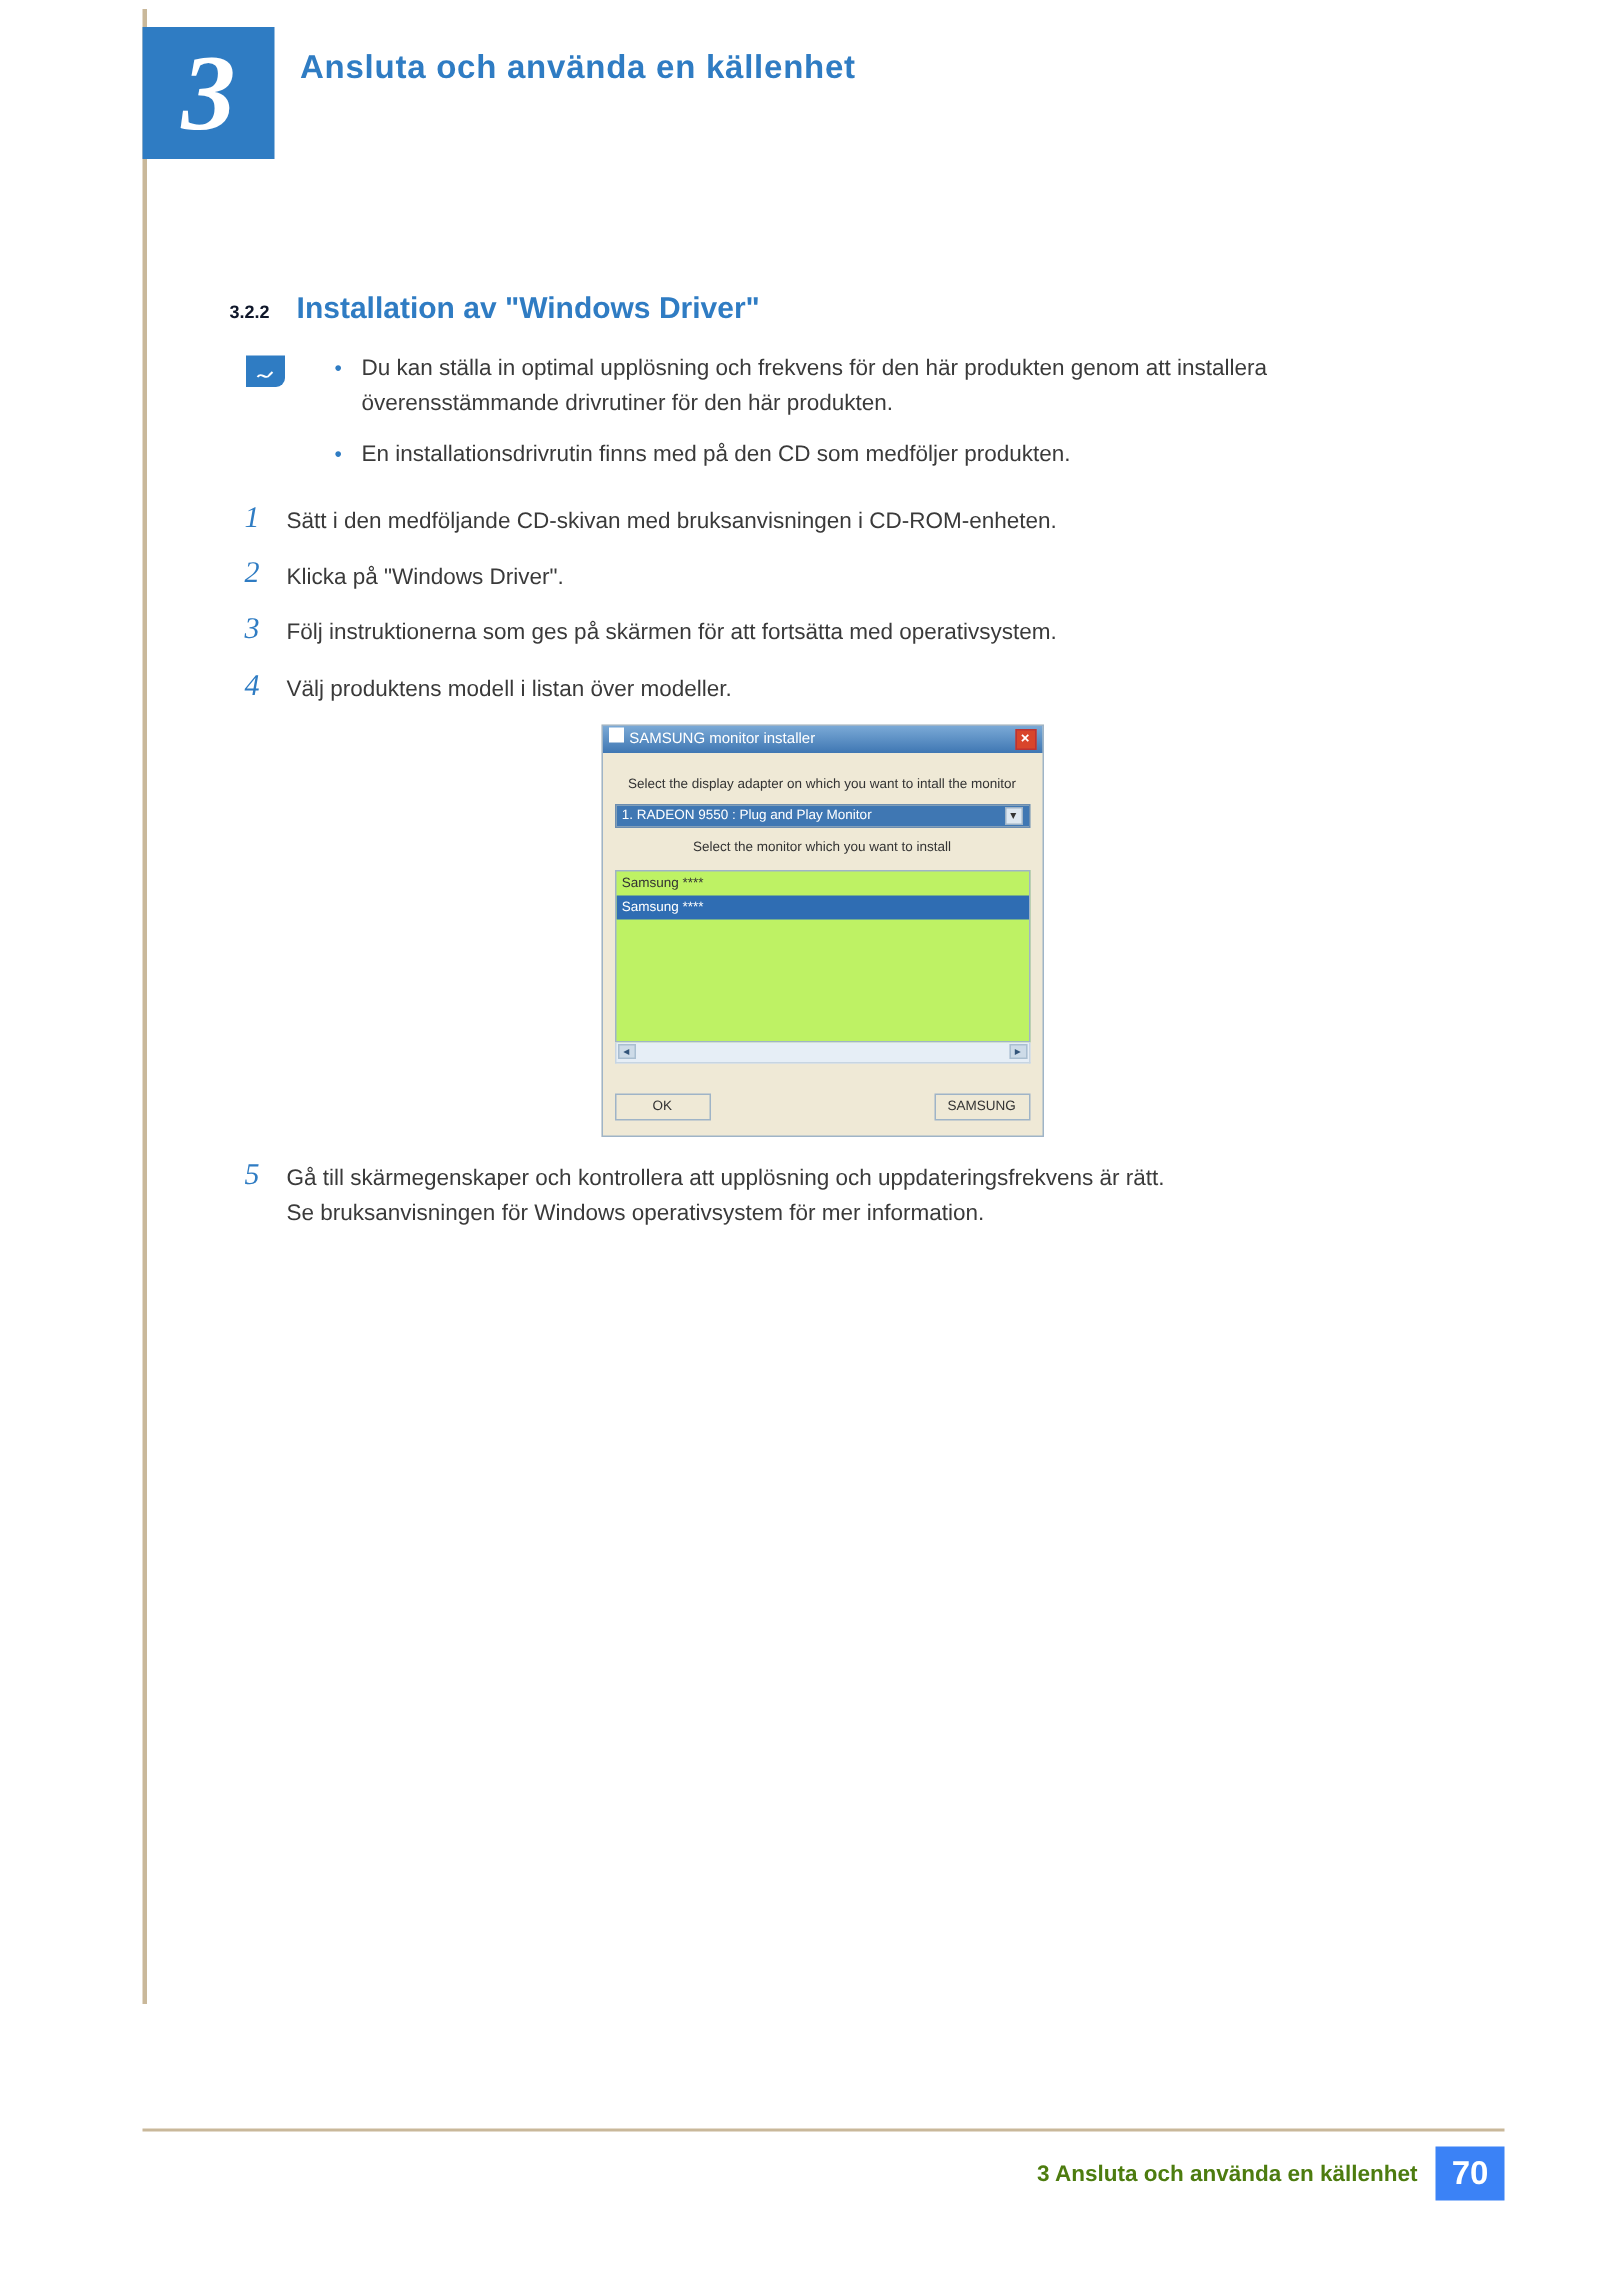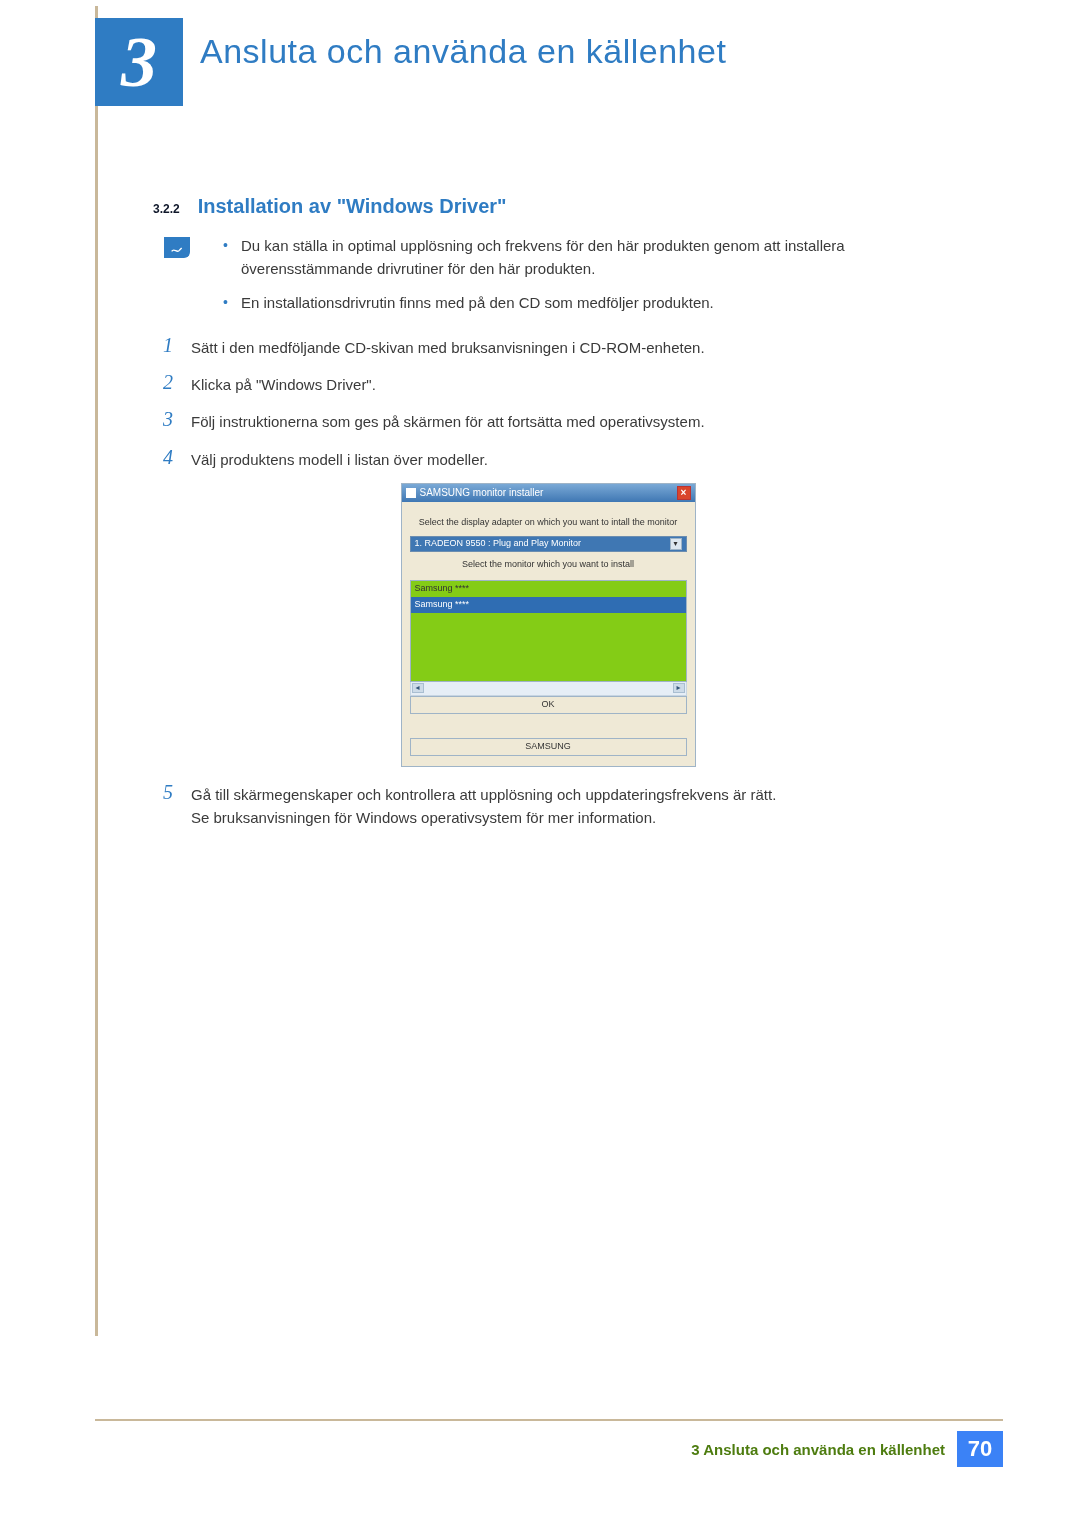--- a/index.html
+++ b/index.html
@@ -1,49 +1,49 @@
 <!DOCTYPE html>
 <html><head>
 <meta charset="utf-8">
 <style>
   * { box-sizing: border-box; margin: 0; padding: 0; }
   html, body { width: 1080px; height: 1527px; background: #fff; font-family: Arial, Helvetica, sans-serif; color: #3a3a3a; }
   .page { position: relative; width: 1080px; height: 1527px; }
   .left-rule { position: absolute; left: 95px; top: 6px; width: 3px; height: 1330px; background: #c9b89a; }
   .chapter-badge { position: absolute; left: 95px; top: 18px; width: 88px; height: 88px; background: #2f7cc3; color: #fff; font-size: 72px; font-weight: bold; font-style: italic; display: flex; align-items: center; justify-content: center; font-family: Georgia, 'Times New Roman', serif; }
-  .chapter-title { position: absolute; left: 200px; top: 32px; font-size: 34px; font-weight: normal; color: #2f7cc3; letter-spacing: 0.5px; }
+  .chapter-title { position: absolute; left: 200px; top: 32px; font-size: 22px; font-weight: bold; color: #2f7cc3; letter-spacing: 0.5px; }
   .section-row { position: absolute; left: 153px; top: 195px; display: flex; gap: 18px; align-items: baseline; }
   .section-num { color: #0f172a; font-size: 12px; font-weight: bold; }
   .section-title { color: #2f7cc3; font-size: 20px; font-weight: bold; }
   .note-icon { position: absolute; left: 164px; top: 237px; width: 26px; height: 21px; background: #2f7cc3; border-bottom-right-radius: 6px; display:flex; align-items:center; justify-content:center; }
   .note-icon svg { width: 16px; height: 16px; stroke:#fff; fill:none; stroke-width:2; }
   .content { position: absolute; left: 153px; top: 234px; width: 790px; font-size: 15px; line-height: 1.55; color: #3a3a3a; }
   .bullets { margin-left: 70px; }
   .bullets li { list-style: none; position: relative; padding-left: 18px; margin-bottom: 10px; }
   .bullets li::before { content: "•"; position: absolute; left: 0; top: 1px; color: #2f7cc3; font-size: 14px; }
   .steps { margin-top: 20px; }
   .step { display: flex; gap: 18px; margin-bottom: 12px; align-items: flex-start; }
   .step-num { color: #2f7cc3; font-size: 20px; font-style: italic; font-family: Georgia, 'Times New Roman', serif; width: 20px; flex: 0 0 20px; text-align: right; line-height: 1.1; }
   .step-text { flex: 1; padding-top: 2px; }
   .dialog-wrap { margin: 8px 0 14px 0; display: flex; justify-content: center; }
   .dialog { width: 295px; border: 1px solid #9fb4c7; background: #efe9d6; font-size: 10px; color: #333; }
   .dialog-title { background: linear-gradient(#7aa9d6, #3f77b3); color:#fff; height:18px; display:flex; align-items:center; padding:0 4px; justify-content: space-between; }
-  .dialog-title-left { display:flex; align-items:center; gap:4px; }
+  .dialog-title-left { display:flex; align-items:flex-start; gap:4px; }
   .dlg-icon { width:10px; height:10px; background:#fff; display:inline-block; }
   .dialog-close { width:14px; height:14px; background:#d9452b; color:#fff; display:flex; align-items:center; justify-content:center; font-size:10px; font-weight:bold; border:1px solid #b33; }
   .dialog-body { padding: 8px 8px 10px 8px; }
   .dlg-label { text-align:center; margin: 6px 0 6px; font-size:9px; }
   .dlg-select { background: linear-gradient(#3f77b3,#3f77b3); color:#fff; border:1px solid #6b8db0; height:16px; display:flex; align-items:center; justify-content:space-between; padding:0 4px; font-size:9px; }
   .dlg-select .caret { width:12px; height:12px; background:#dde7f0; color:#333; display:flex; align-items:center; justify-content:center; border:1px solid #9fb4c7; font-size:8px; }
-  .dlg-list { margin-top:8px; border:1px solid #9fb4c7; background:#84cc16; height:102px; overflow:hidden; font-size:9px; }
+  .dlg-list { margin-top:8px; border:1px solid #9fb4c7; background:#bef264; height:115px; overflow:hidden; font-size:9px; }
   .dlg-list .row { padding:1px 4px; }
   .dlg-list .row.sel { background:#2f6db3; color:#fff; }
   .dlg-hscroll { height:14px; background:#e6eef6; border:1px solid #c7d5e2; border-top:none; display:flex; align-items:center; justify-content:space-between; padding:0 1px; }
   .dlg-hscroll .arrow { width:12px; height:10px; background:#cddbe8; border:1px solid #a9bed1; display:flex; align-items:center; justify-content:center; font-size:8px; color:#4a6; color:#33557a; }
-  .dlg-buttons { display:flex; justify-content:flex-end; gap:24px; margin-top:0;flex-direction:column; }
+  .dlg-buttons { display:flex; justify-content:space-between; gap:24px; margin-top:20px; }
   .dlg-btn { min-width:64px; height:18px; background:#efe9d6; border:1px solid #9fb4c7; font-size:9px; display:flex; align-items:center; justify-content:center; }
   .footer { position:absolute; right:77px; bottom:60px; display:flex; align-items:center; gap:0; }
   .footer-text { font-size:15px; font-weight:bold; color:#4d7c0f; padding-right:12px; }
   .footer-page { width:46px; height:36px; background:#3b82f6; color:#fff; font-size:22px; font-weight:bold; display:flex; align-items:center; justify-content:center; }
   .bottom-rule { position:absolute; left:95px; right:77px; bottom:106px; height:2px; background:#c9b89a; }
 </style>
 </head>
 <body>
 
 <div class="page">

